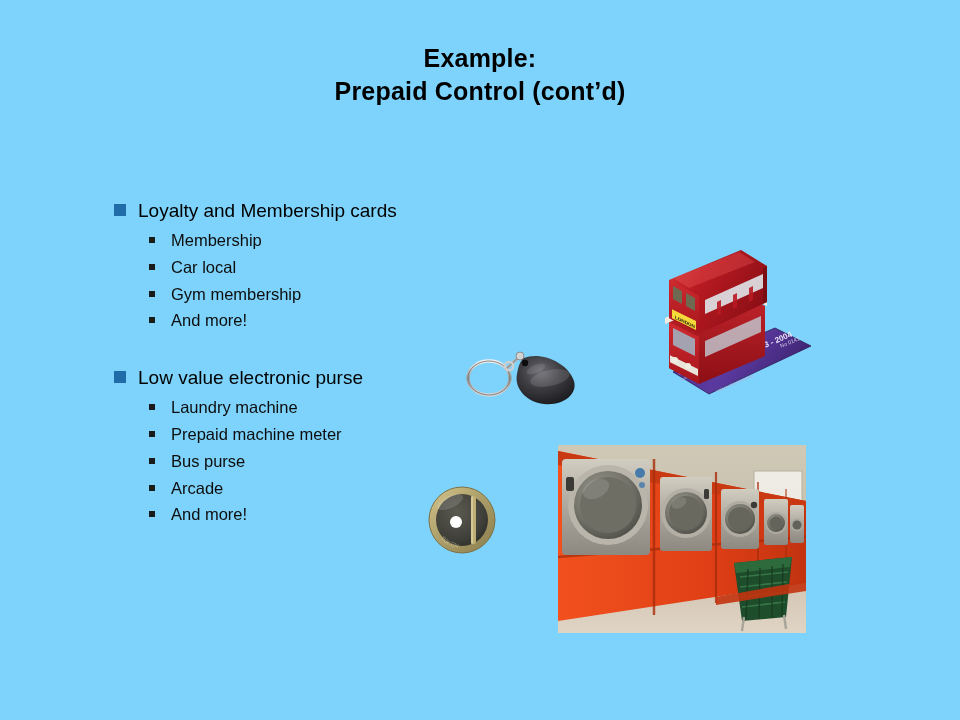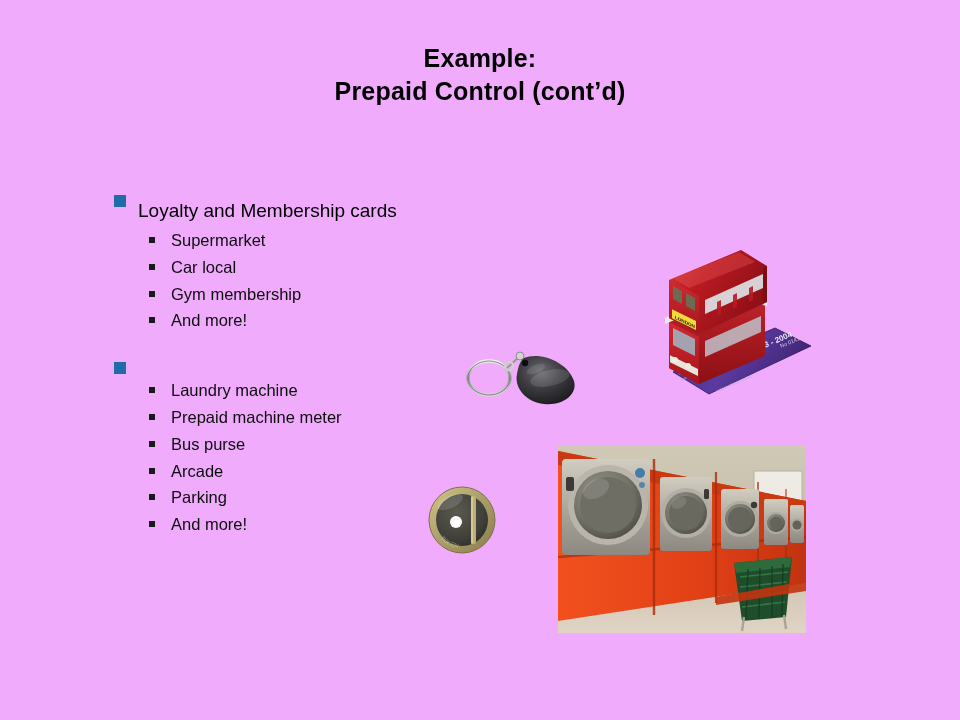--- a/index.html
+++ b/index.html
@@ -14,21 +14,21 @@
     font-family: "Liberation Sans", sans-serif;
     color: #000000;
     position: relative;
   }
 
   .slide {
     position: absolute;
     left: 0; top: 0;
     width: 960px;
     height: 720px;
-    background: #f0abfc;
+    background: #7dd3fc;
   }
 
   
   .title-block {
     position: absolute;
     left: 0;
     top: 42px;
     width: 960px;
     text-align: center;
   }
@@ -47,21 +47,21 @@
     top: 196px;
     width: 400px;
   }
 
   .group { position: relative; }
   .group.second { margin-top: 29px; }
 
   .lvl1 {
     position: relative;
     display: flex;
-    align-items: flex-start;
+    align-items: center;
     font-size: 19px;
     line-height: 29px;
     color: #000000;
     padding-left: 8px;
     margin-bottom: 2px;
   }
   .lvl1 .marker {
     width: 12px;
     height: 12px;
     background: #1F6CA8;
@@ -128,60 +128,57 @@
   <div class="body-block">
 
     <div class="group">
       <div class="lvl1">
         <span class="marker"></span>
         <span class="txt">Loyalty and Membership cards</span>
       </div>
 
       <div class="lvl2">
         <span class="marker"></span>
-        <span class="txt">Supermarket</span>
+        <span class="txt">Membership</span>
       </div>
       <div class="lvl2">
         <span class="marker"></span>
         <span class="txt">Car local</span>
       </div>
       <div class="lvl2">
         <span class="marker"></span>
         <span class="txt">Gym membership</span>
       </div>
       <div class="lvl2">
         <span class="marker"></span>
         <span class="txt">And more!</span>
       </div>
     </div>
 
     <div class="group second">
       <div class="lvl1">
         <span class="marker"></span>
+        <span class="txt">Low value electronic purse</span>
       </div>
 
       <div class="lvl2">
         <span class="marker"></span>
         <span class="txt">Laundry machine</span>
       </div>
       <div class="lvl2">
         <span class="marker"></span>
         <span class="txt">Prepaid machine meter</span>
       </div>
       <div class="lvl2">
         <span class="marker"></span>
         <span class="txt">Bus purse</span>
       </div>
       <div class="lvl2">
         <span class="marker"></span>
         <span class="txt">Arcade</span>
-      </div>
-      <div class="lvl2">
-        <span class="marker"></span>
-        <span class="txt">Parking</span>
       </div>
       <div class="lvl2">
         <span class="marker"></span>
         <span class="txt">And more!</span>
       </div>
     </div>
 
   </div>
 
   <div class="photo" id="keyfob-img">

